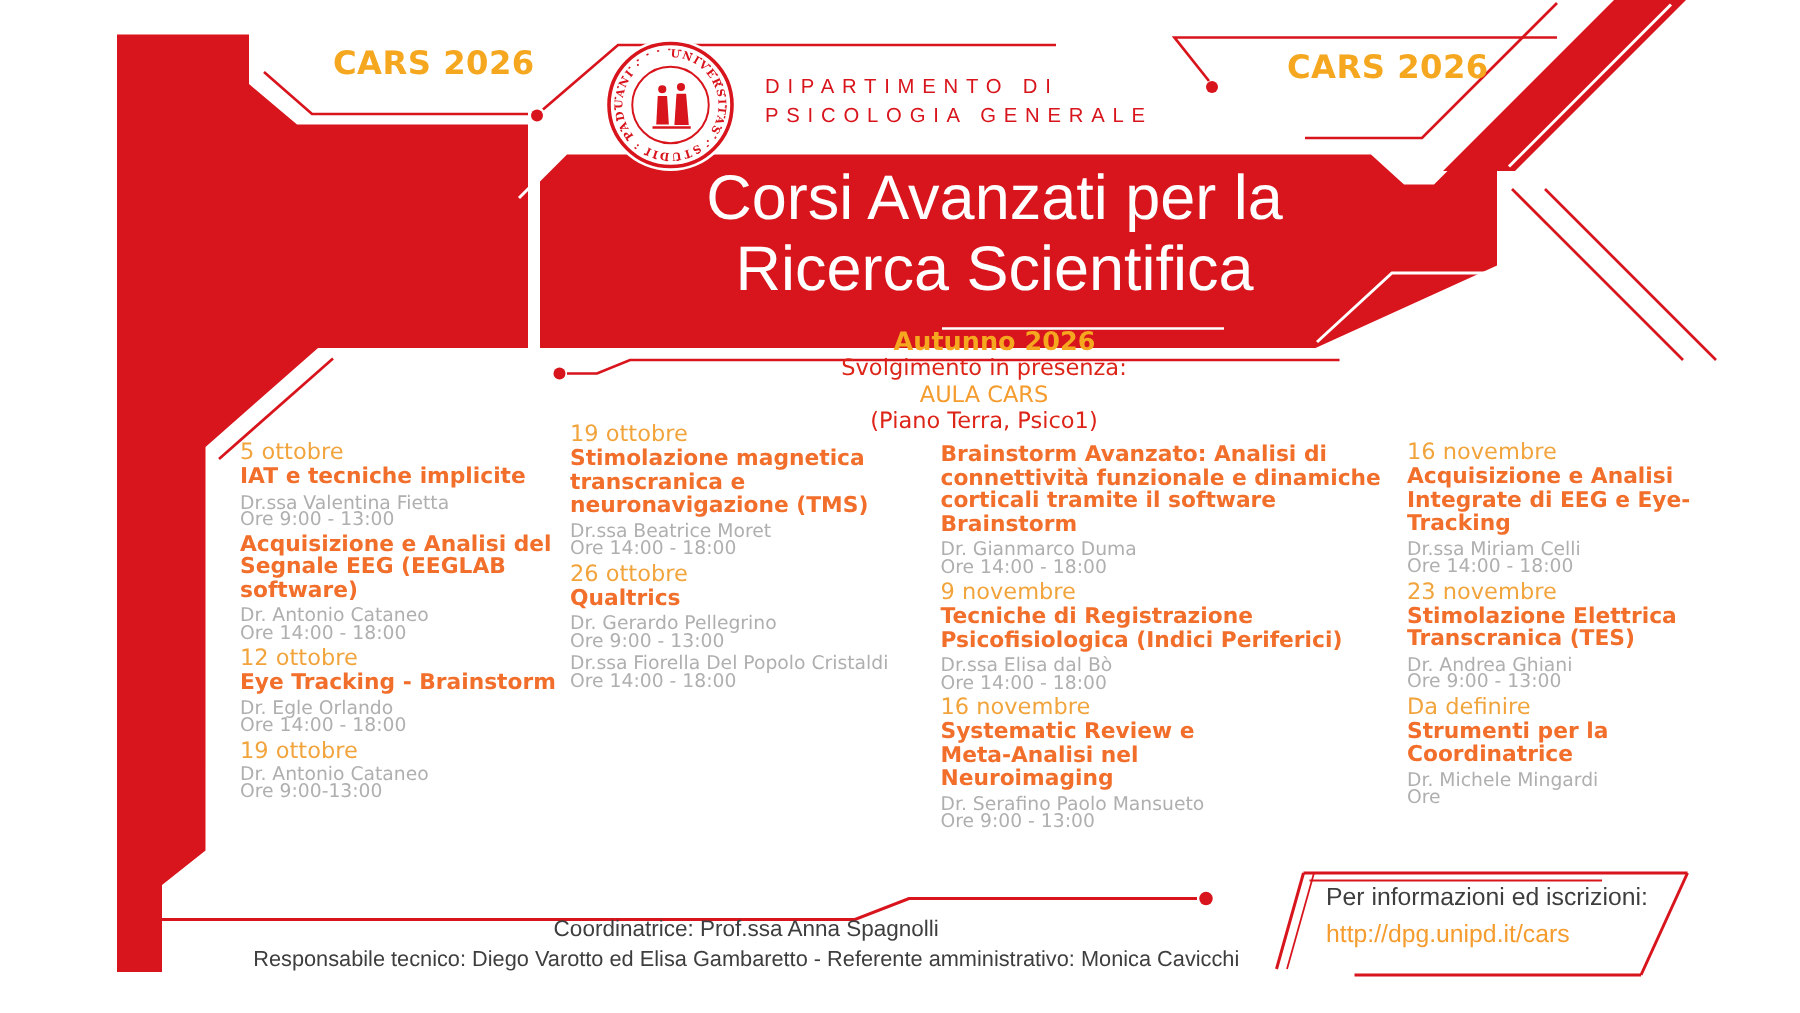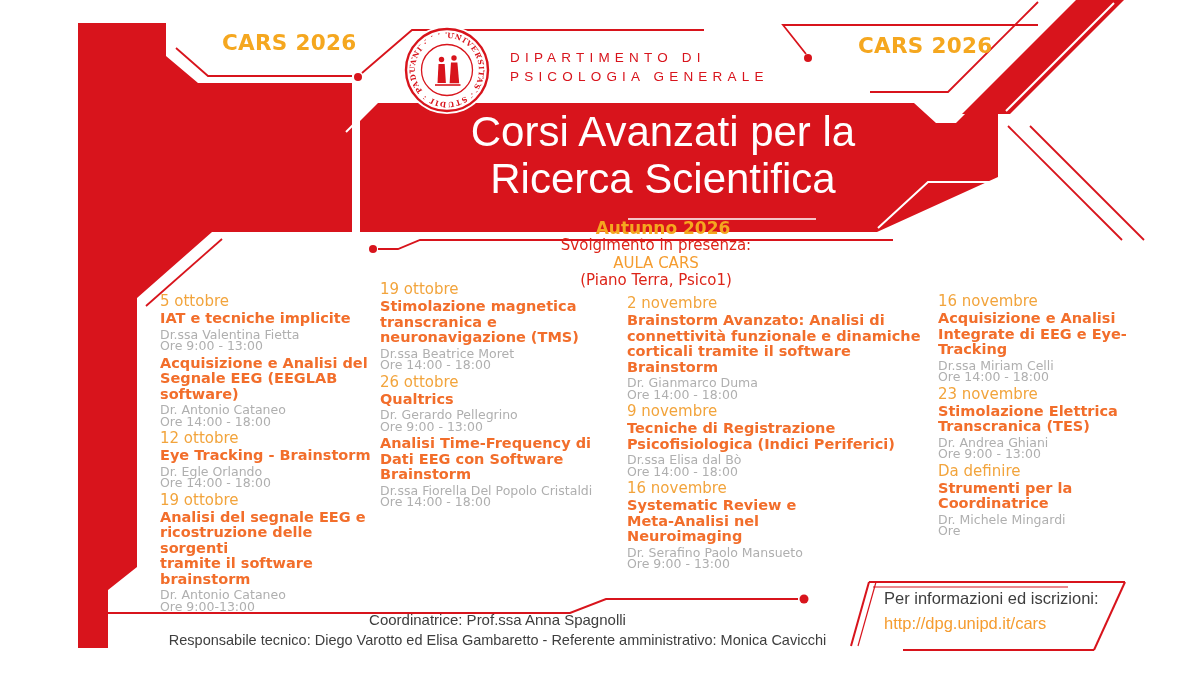--- a/index.html
+++ b/index.html
@@ -148,51 +148,44 @@
 Ore 14:00 - 18:00</div>
       </div>
       <div class="block">
         <div class="cdate">12 ottobre</div>
         <div class="ctitle">Eye Tracking - Brainstorm</div>
         <div class="cinstr">Dr. Egle Orlando
 Ore 14:00 - 18:00</div>
       </div>
       <div class="block">
         <div class="cdate">19 ottobre</div>
-        <div class="ctitle">Analisi del segnale EEG e
-ricostruzione delle sorgenti
-tramite il software brainstorm</div>
         <div class="cinstr">Dr. Antonio Cataneo
 Ore 9:00-13:00</div>
       </div>
     </div>
   <div class="col col2">
       <div class="block">
         <div class="cdate">19 ottobre</div>
         <div class="ctitle">Stimolazione magnetica
 transcranica e
 neuronavigazione (TMS)</div>
         <div class="cinstr">Dr.ssa Beatrice Moret
 Ore 14:00 - 18:00</div>
       </div>
       <div class="block">
         <div class="cdate">26 ottobre</div>
         <div class="ctitle">Qualtrics</div>
         <div class="cinstr">Dr. Gerardo Pellegrino
 Ore 9:00 - 13:00</div>
-        <div class="ctitle">Analisi Time-Frequency di
-Dati EEG con Software
-Brainstorm</div>
         <div class="cinstr">Dr.ssa Fiorella Del Popolo Cristaldi
 Ore 14:00 - 18:00</div>
       </div>
     </div>
   <div class="col col3">
       <div class="block">
-        <div class="cdate">2 novembre</div>
         <div class="ctitle">Brainstorm Avanzato: Analisi di
 connettività funzionale e dinamiche
 corticali tramite il software Brainstorm</div>
         <div class="cinstr">Dr. Gianmarco Duma
 Ore 14:00 - 18:00</div>
       </div>
       <div class="block">
         <div class="cdate">9 novembre</div>
         <div class="ctitle">Tecniche di Registrazione
 Psicofisiologica (Indici Periferici)</div>

